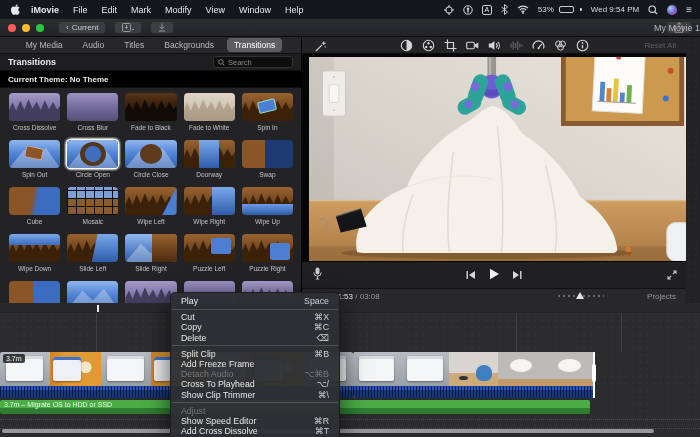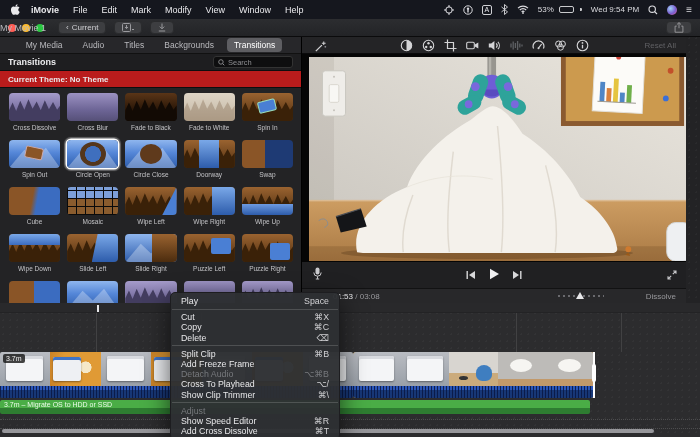--- a/index.html
+++ b/index.html
@@ -24,35 +24,35 @@
   .nclines{font-size:10px;color:#dcdce0;}
 
   
   #titlebar{position:absolute;left:0;top:19px;width:700px;height:18px;background:linear-gradient(#2c2d30,#232427);
             border-bottom:1px solid #0b0b0c;display:flex;align-items:center;padding:0 8px;z-index:40;}
   .tl{width:8px;height:8px;border-radius:50%;margin-right:6px;}
   .tl.r{background:#ff5f57}.tl.y{background:#febc2e}.tl.g{background:#28c840}
   .tb-btn{background:#3d3e41;border:1px solid #2a2b2d;border-radius:4px;color:#cfcfd2;font-size:8px;
           height:13px;display:flex;align-items:center;padding:0 7px;margin-left:8px;}
   .tb-btn svg{display:block}
-  #win-title{position:absolute;left:0;right:0;text-align:left;color:#b9b9bd;font-size:9px;pointer-events:none;}
+  #win-title{position:absolute;left:0;right:0;text-align:right;color:#b9b9bd;font-size:9px;pointer-events:none;}
   #share-btn{margin-left:auto;}
 
   
   #leftpanel{position:absolute;left:0;top:37px;width:302px;height:266px;background:#232325;border-right:1px solid #000;overflow:hidden;}
   #tabsrow{height:17px;display:flex;align-items:center;justify-content:center;gap:6px;background:#27272a;border-bottom:1px solid #111;}
   .tab{color:#b9b9bd;font-size:8.5px;padding:2px 7px;border-radius:4px;}
   .tab.active{background:#5e5e62;color:#fff;}
   #bhead{height:17px;display:flex;align-items:center;background:#1e1e20;border-bottom:1px solid #0e0e0f;padding:0 8px;}
   #bhead .title{color:#ececee;font-size:9px;font-weight:bold;}
   #searchbox{margin-left:auto;width:80px;height:12px;background:#0e0e0f;border:1px solid #333;border-radius:3px;
              display:flex;align-items:center;padding:0 4px;gap:3px;}
   #searchbox input{background:transparent;border:none;outline:none;color:#bbb;font-size:7.5px;width:60px;padding:0;}
   #searchbox input::placeholder{color:#8d8d90;}
-  #themerow{height:17px;display:flex;align-items:center;background:#b91c1c;border-bottom:1px solid #0e0e0f;padding:0 8px;
+  #themerow{height:17px;display:flex;align-items:center;background:#000000;border-bottom:1px solid #0e0e0f;padding:0 8px;
             color:#e8e8ea;font-size:8px;font-weight:bold;}
   #tgrid{position:absolute;left:0;top:51px;width:302px;bottom:0;padding:5px 9px 0;display:grid;
          grid-template-columns:repeat(5,1fr);column-gap:7px;row-gap:0;align-content:start;}
   .tcell{height:47px;display:flex;flex-direction:column;align-items:center;}
   .th{width:100%;height:28px;border-radius:4px;position:relative;overflow:hidden;background:#555;}
   .th::before{content:"";position:absolute;inset:0;background:var(--mtn,transparent);
       clip-path:polygon(0 100%,30% 35%,50% 70%,72% 28%,100% 100%);}
   .th::after{content:"";position:absolute;inset:0;z-index:1;background:var(--tree,transparent);
       clip-path:polygon(0 100%,0 62%,7% 34%,14% 64%,22% 28%,30% 60%,38% 22%,46% 56%,54% 30%,62% 62%,70% 26%,78% 58%,86% 32%,94% 60%,100% 45%,100% 100%);}
   .th .fx{position:absolute;z-index:2;display:none;}
@@ -584,21 +584,21 @@
           </svg>
       </span>
     </div>
 
     <div id="theader">
       <span id="timebox"><span class="cur">01:53</span><span> / </span><span>03:08</span></span>
       <span id="zoomslider">
           <span class="ztrack"></span>
           <span class="zthumb"></span>
         </span>
-      <span id="settings">Dissolve</span>
+      <span id="settings">Projects</span>
     </div>
   </div>
 
   <div id="timeline">
     <div id="ruler">
         <span id="rtick"></span>
       </div>
     <div id="gridlines"></div>
     <div id="filmrow">
       <div class="clip" id="clip1">

